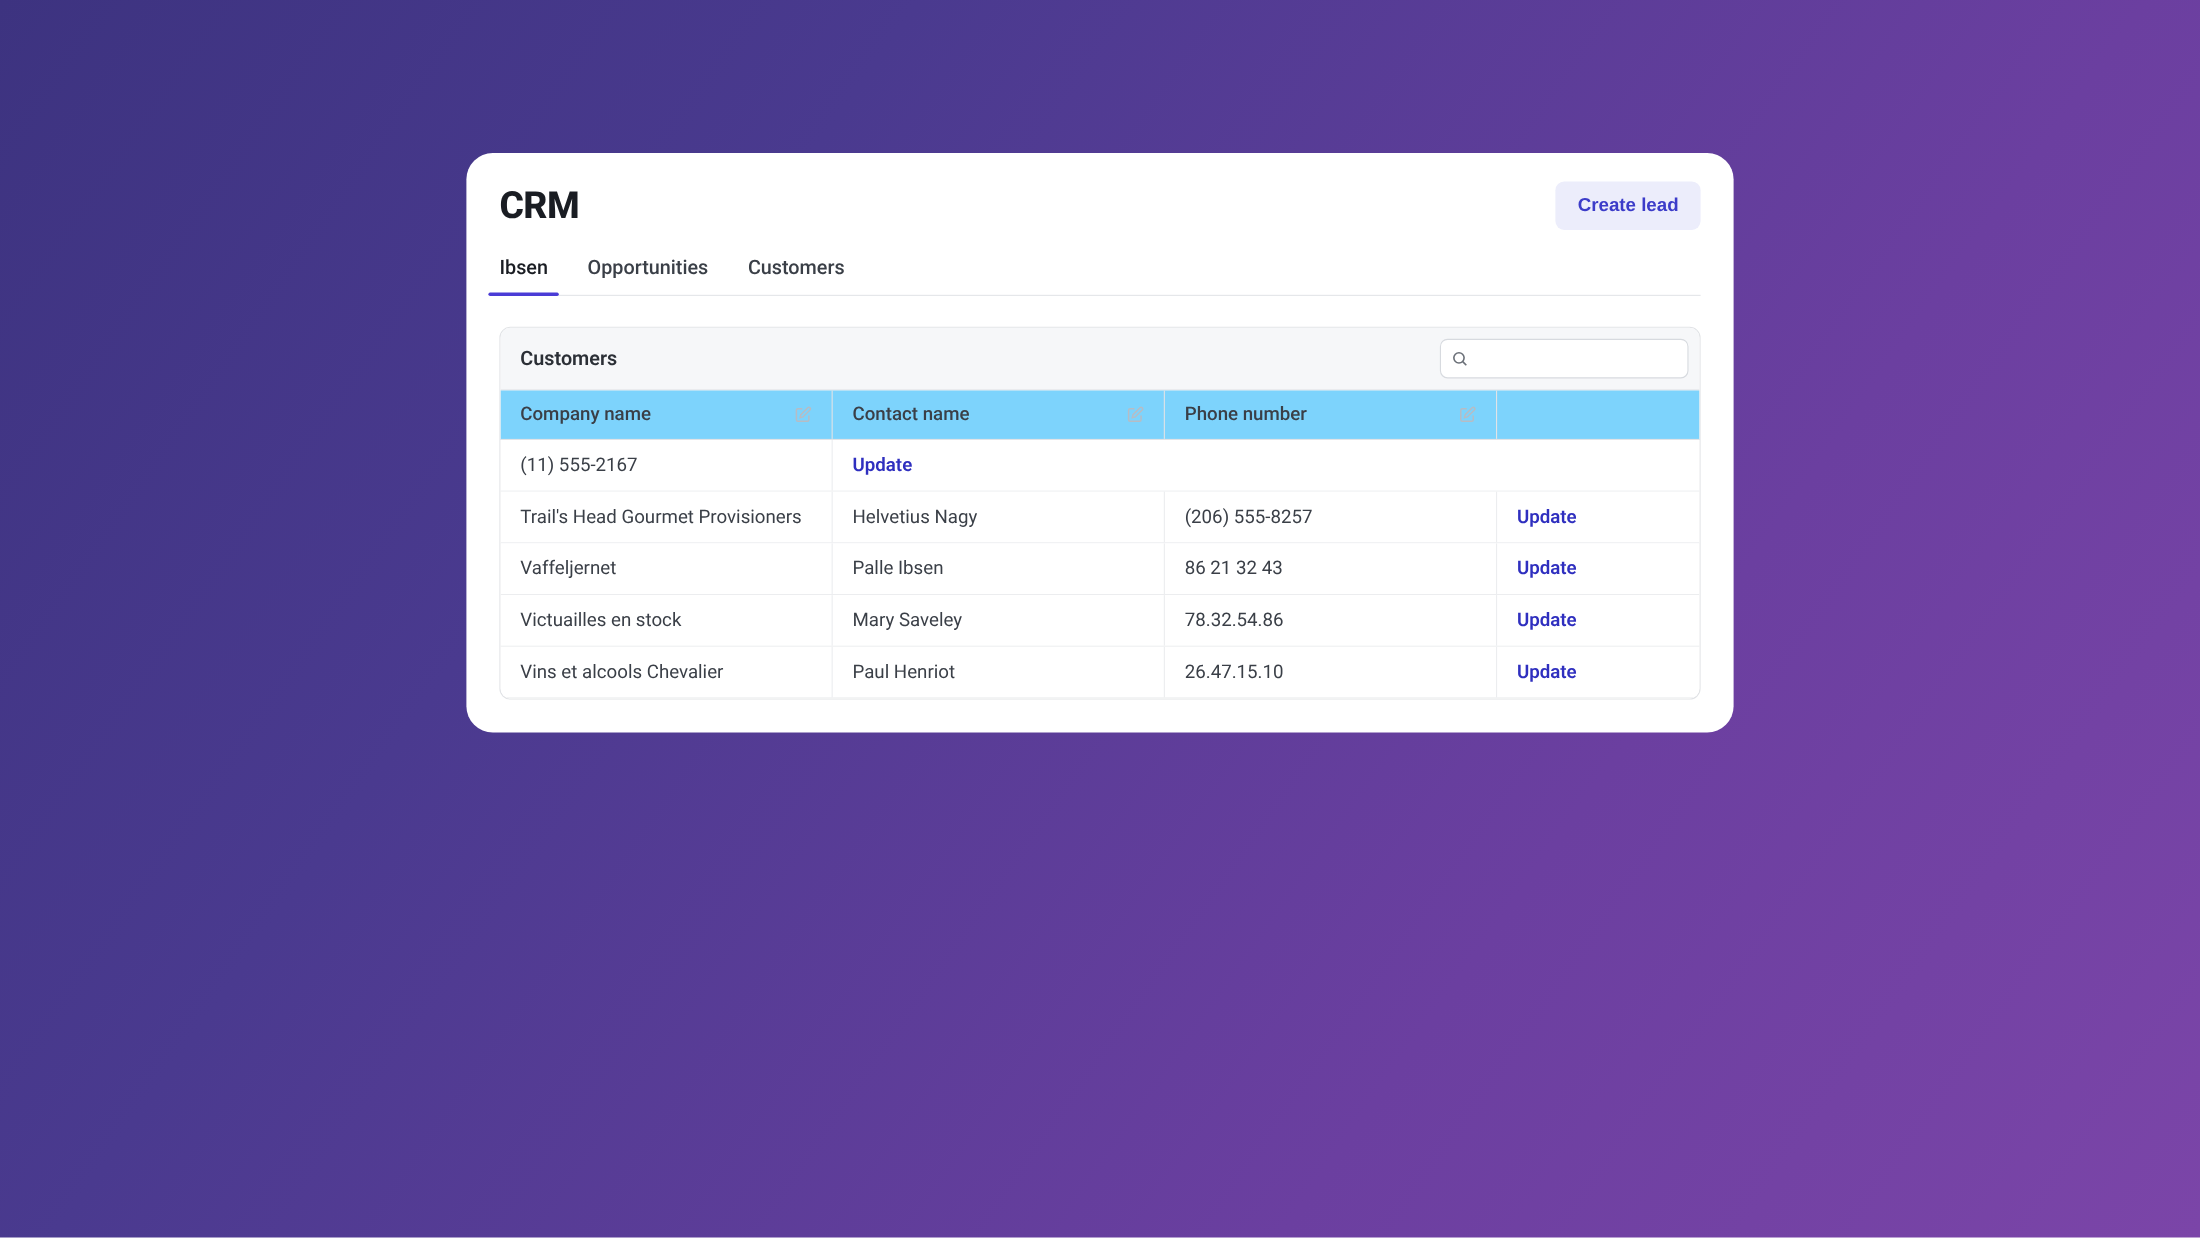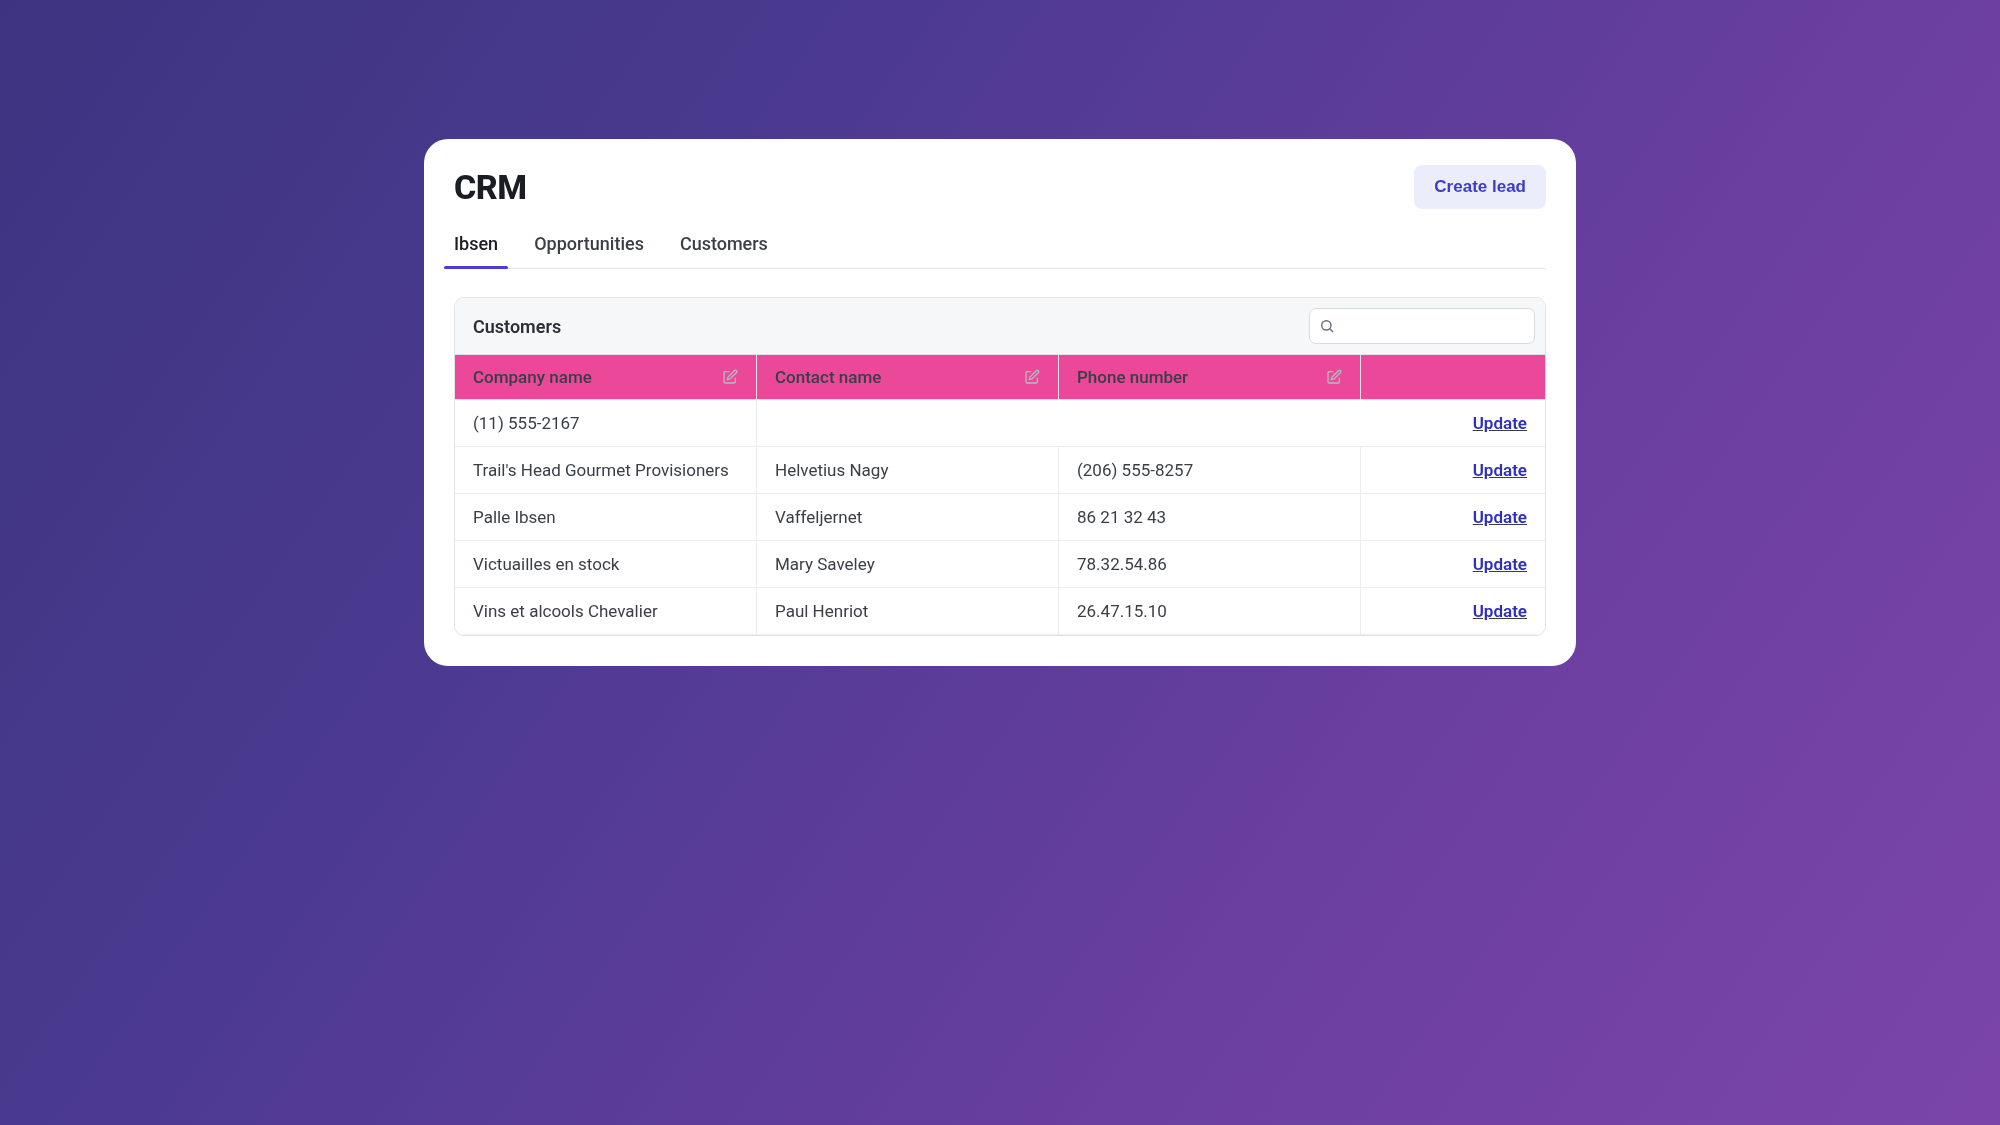--- a/index.html
+++ b/index.html
@@ -100,21 +100,21 @@
   }
   .search-icon {
     position: absolute;
     left: 10px; top: 50%;
     transform: translateY(-50%);
     width: 16px; height: 16px;
     color: #6b7078;
   }
   .cols {
     display: flex;
-    background: #ec4899;
+    background: #7dd3fc;
     border-bottom: 1px solid #e1e3e6;
   }
   .col-head {
     padding: 12px 18px;
     font-size: 17px;
     font-weight: 500;
     color: #3a3f47;
     display: flex;
     align-items: center;
     justify-content: space-between;
@@ -134,22 +134,20 @@
   .cell {
     padding: 13px 18px;
     font-size: 17px;
     color: #3a3f47;
     border-right: 1px solid #ecedef;
     display: flex;
     align-items: center;
   }
   .cell.col4 {
     border-right: none;
-    justify-content: flex-end;
-    text-decoration: underline;
   }
   .update-link {
     color: #2f2fbf;
     font-weight: 600;
     font-size: 17px;
     cursor: pointer;
   }
   .pager {
     display: flex;
     align-items: center;
@@ -230,22 +228,22 @@
     </div>
     <div class="row">
       <div class="cell col1">Trail's Head Gourmet Provisioners</div>
       <div class="cell col2">Helvetius Nagy</div>
       <div class="cell col3">(206) 555-8257</div>
       <div class="cell col4">
         <span class="update-link">Update</span>
       </div>
     </div>
     <div class="row">
+      <div class="cell col1">Vaffeljernet</div>
       <div class="cell col2">Palle Ibsen</div>
-      <div class="cell col1">Vaffeljernet</div>
       <div class="cell col3">86 21 32 43</div>
       <div class="cell col4">
         <span class="update-link">Update</span>
       </div>
     </div>
     <div class="row">
       <div class="cell col1">Victuailles en stock</div>
       <div class="cell col2">Mary Saveley</div>
       <div class="cell col3">78.32.54.86</div>
       <div class="cell col4">

